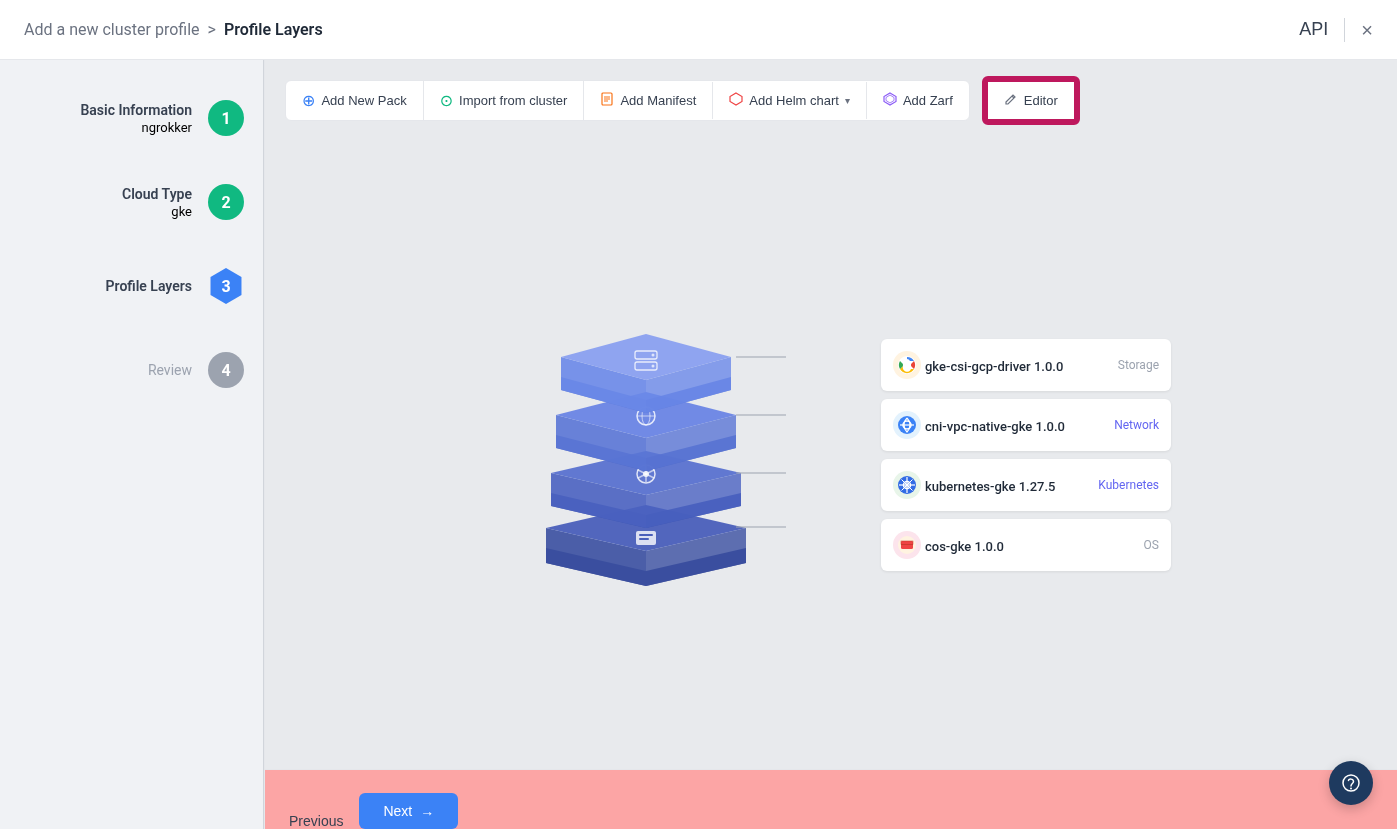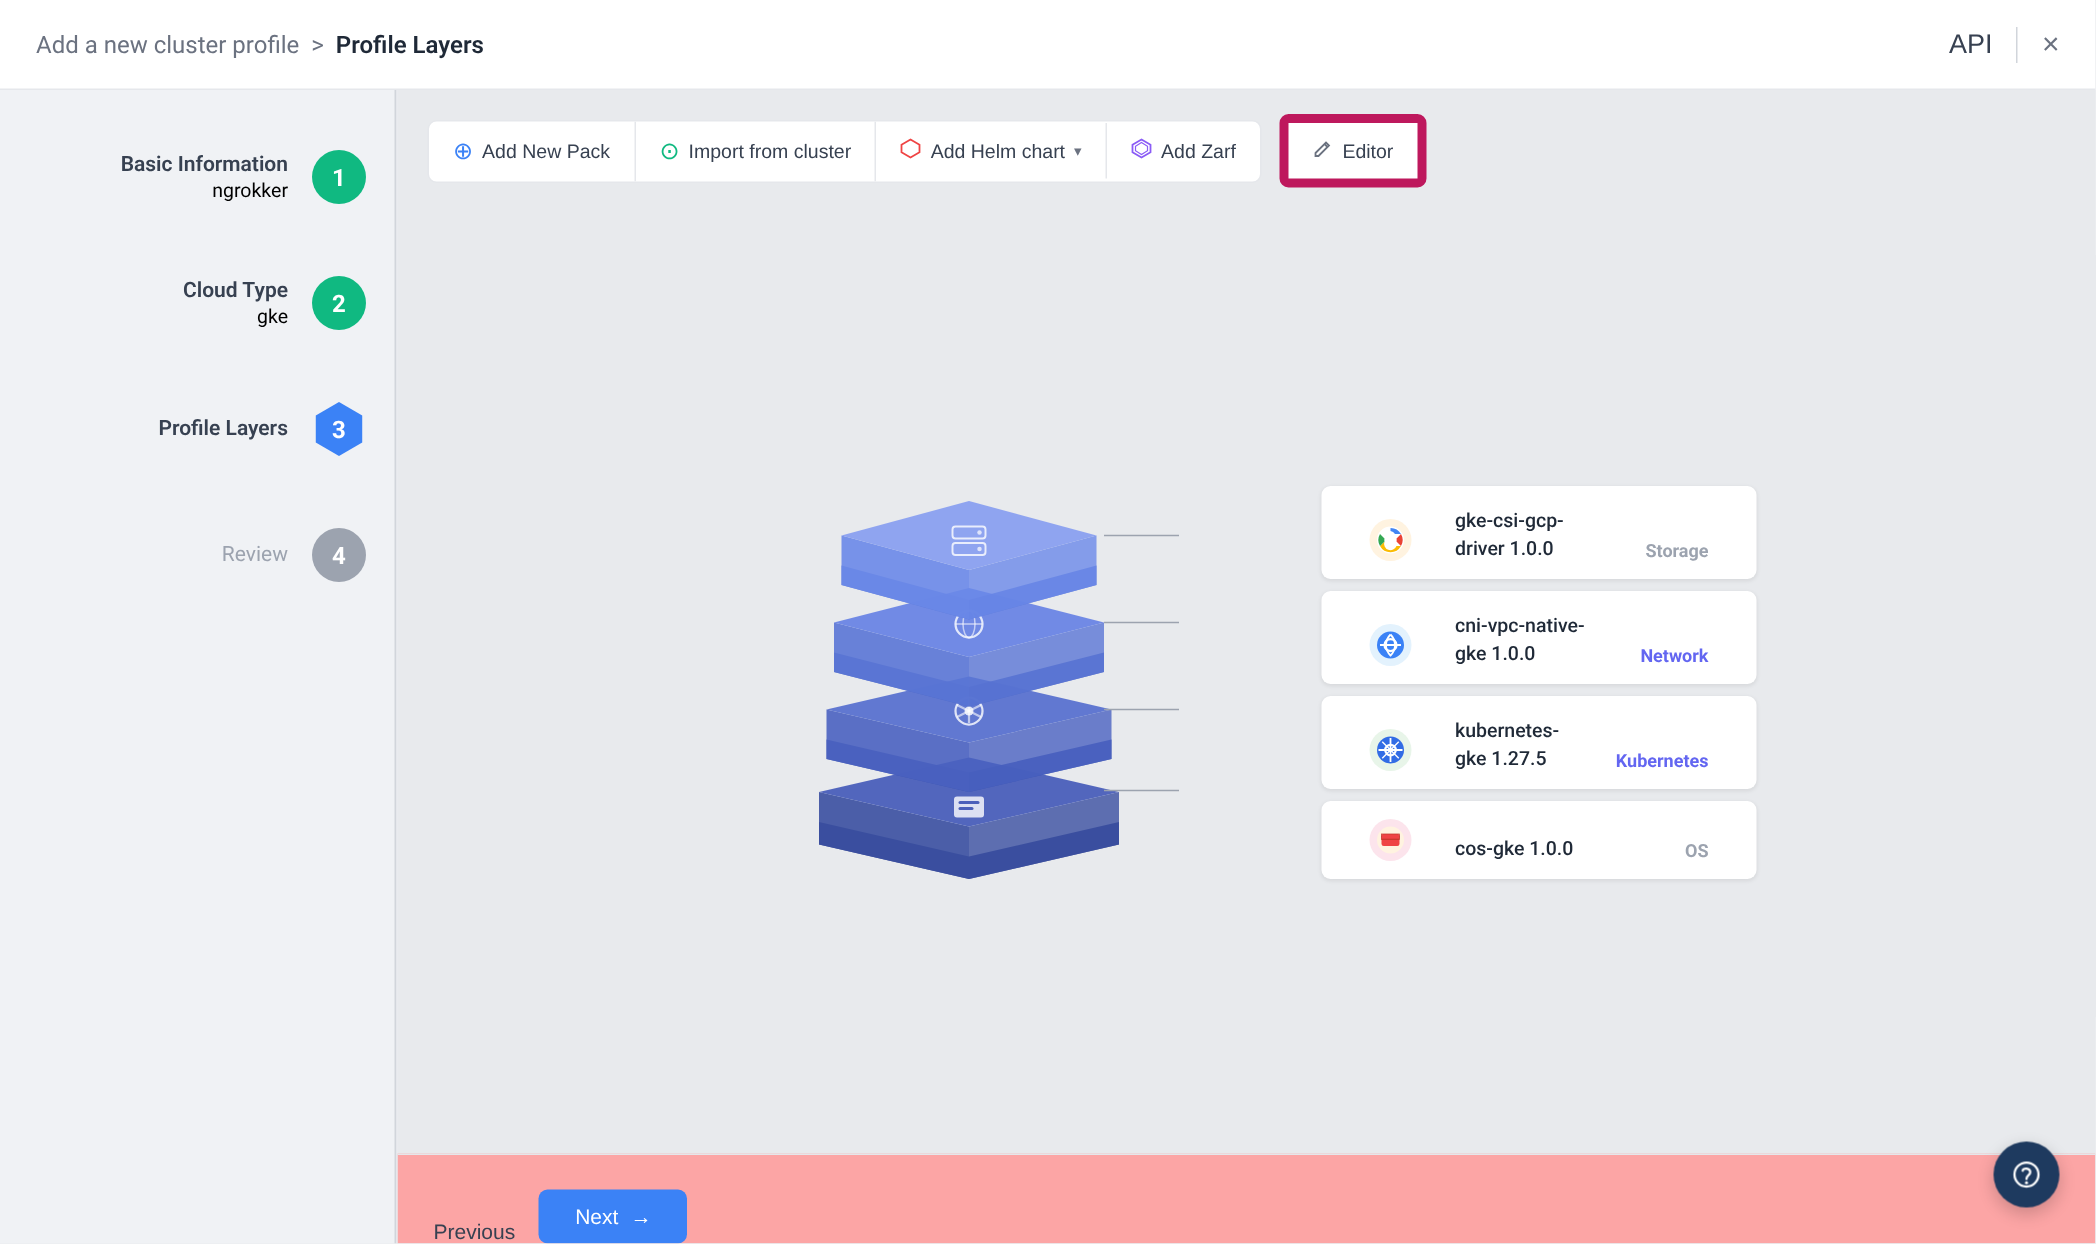--- a/index.html
+++ b/index.html
@@ -212,24 +212,24 @@
     
     .layers-list {
       display: flex;
       flex-direction: column;
       gap: 8px;
       width: 290px;
     }
     .layer-card {
       background: #fff;
       border-radius: 6px;
-      padding: 12px 32px;
-      display: flex;
-      align-items: flex-end;
-      gap: 29px;
+      padding: 12px 12px;
+      display: flex;
+      align-items: center;
+      gap: 4px;
       cursor: pointer;
       box-shadow: 0 1px 3px rgba(0,0,0,0.08);
     }
     .layer-icon {
       width: 28px;
       height: 28px;
       border-radius: 50%;
       display: flex;
       align-items: center;
       justify-content: center;
@@ -243,21 +243,21 @@
     .layer-info {
       flex: 1;
     }
     .layer-name {
       font-size: 13px;
       font-weight: 500;
       color: #1f2937;
     }
     .layer-type {
       font-size: 12px;
-      font-weight: 700;
+      font-weight: 400;
     }
     .layer-type.storage { color: #9ca3af; }
     .layer-type.network { color: #6366f1; }
     .layer-type.kubernetes { color: #6366f1; }
     .layer-type.os { color: #9ca3af; }
 
     
     .footer {
       height: 60px;
       background: #fca5a5;
@@ -375,20 +375,31 @@
 
     <div class="toolbar">
       <div class="toolbar-inner">
         <button class="toolbar-btn toolbar-btn-blue">
           <span class="icon" style="color:#3b82f6; font-size:16px;">⊕</span>
           <span>Add New Pack</span>
         </button>
         <button class="toolbar-btn toolbar-btn-green">
           <span class="icon" style="color:#10b981; font-size:16px;">⊙</span>
           <span>Import from cluster</span>
+        </button>
+        <button class="toolbar-btn toolbar-btn-orange">
+          <span class="icon" style="color:#f97316;">
+            <svg width="14" height="14" viewBox="0 0 14 14" fill="none">
+              <rect x="2" y="1" width="10" height="12" rx="1" stroke="#f97316" stroke-width="1.2"></rect>
+              <line x1="4" y1="5" x2="10" y2="5" stroke="#f97316" stroke-width="1"></line>
+              <line x1="4" y1="7" x2="10" y2="7" stroke="#f97316" stroke-width="1"></line>
+              <line x1="4" y1="9" x2="8" y2="9" stroke="#f97316" stroke-width="1"></line>
+            </svg>
+          </span>
+          <span>Add Manifest</span>
         </button>
         <button class="toolbar-btn">
           <span class="icon" style="color:#ef4444;">
             <svg width="14" height="14" viewBox="0 0 14 14">
               <path d="M7 1 L13 4.5 L13 9.5 L7 13 L1 9.5 L1 4.5 Z" stroke="#ef4444" stroke-width="1.2" fill="none"></path>
             </svg>
           </span>
           <span>Add Helm chart</span>
           <span class="chevron">▾</span>
         </button>

